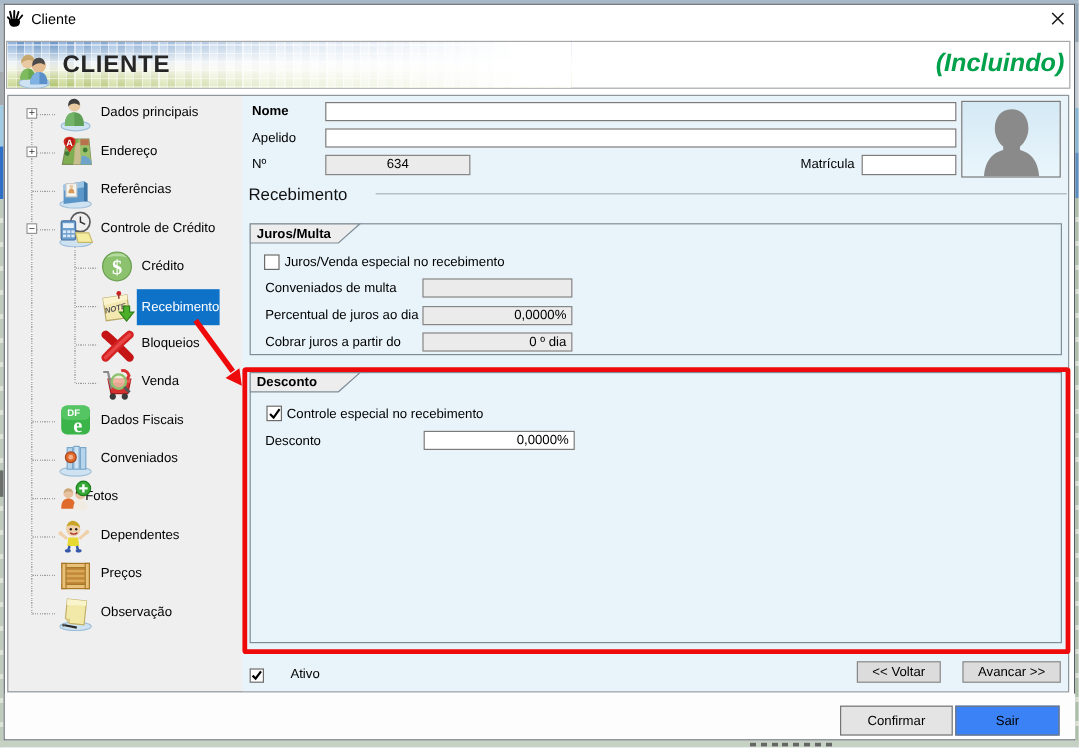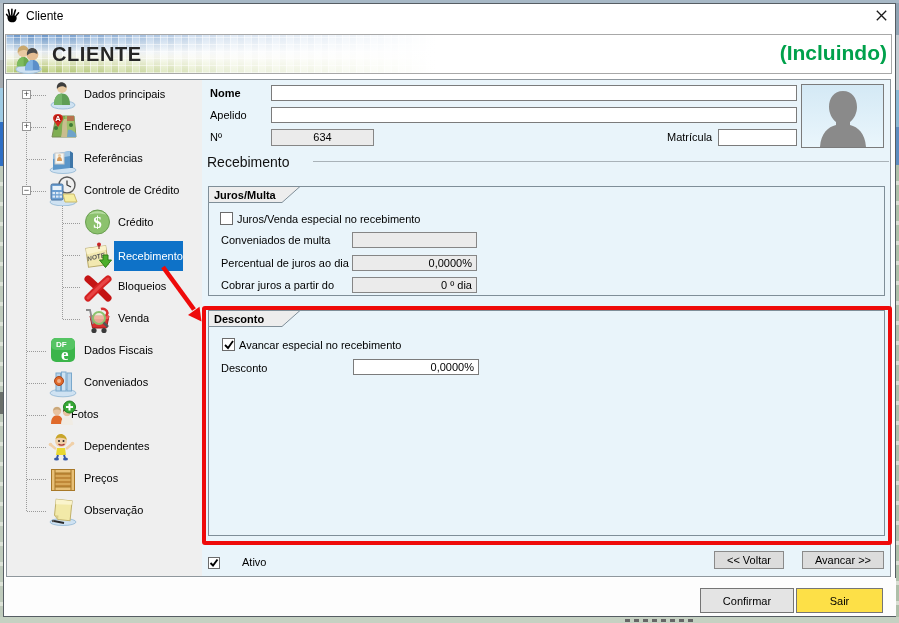--- a/index.html
+++ b/index.html
@@ -62,21 +62,21 @@
     <circle cx="10.5" cy="9" r="5.6" fill="#e8c9a2"></circle>
     <path d="M5,10.5 C4,4.5 9,1.5 12.5,3 C16,4.5 16.5,7 15.8,9 C13.5,6.5 7.5,6.5 5,10.5Z" fill="#c9a86f"></path>
     <path d="M4,24 C4,17 8,14.5 11,14.5 C14,14.5 17,17 17,24 Z" fill="#6aa84f"></path>
     <path d="M4,24 C4,17 8,14.5 11,14.5 L11,24Z" fill="#7dbb5e"></path>
     <circle cx="20" cy="12" r="6.2" fill="#e5bd92"></circle>
     <path d="M14.5,13 C13.5,7 18,4.5 21.5,5.5 C25,6.5 25.6,10 25,11.5 C22.5,9 17,9.5 14.5,13Z" fill="#4a4a4a"></path>
     <path d="M12.5,28 C12.5,20 17,17.5 20.5,17.5 C24,17.5 27.5,20 27.5,28 Z" fill="#5b8fc9"></path>
     <path d="M12.5,28 C12.5,20 17,17.5 20.5,17.5 L20.5,28Z" fill="#7fb2e2"></path>
   </svg>
   <div class="abs" style="left:46px;top:8px;font-size:20px;font-weight:bold;letter-spacing:0.6px;color:#262626">CLIENTE</div>
-  <div class="abs" style="right:4px;top:6px;font-size:21px;font-weight:bold;color:#00a14b">(Incluindo)</div>
+  <div class="abs" style="right:4px;top:6px;font-size:21px;font-weight:bold;font-style:italic;color:#00a14b">(Incluindo)</div>
 </div>
 
 <div class="abs" style="left:6px;top:79px;width:885px;height:498px;border:1px solid #8f979d;background:#efefef"></div>
 <div class="abs" style="left:202px;top:80px;width:688px;height:496px;background:#e9f4fa"></div>
 
 <div class="abs dotv" style="left:26px;top:100px;height:412px"></div>
 <div class="abs dotv" style="left:62px;top:196px;height:124px"></div>
 <div id="tree">
     <div class="abs ti" style="left:84px;top:88px">Dados principais</div>
     <svg class="abs" style="left:48px;top:80px" width="30" height="30" viewBox="0 0 30 30">
@@ -252,21 +252,21 @@
   </div>
 
 <div class="abs" style="left:114px;top:241px;width:69px;height:30px;background:#0e72c8"></div>
 <div class="abs ti" style="left:118px;top:250px;color:#fff">Recebimento</div>
 
 <div class="abs lbl" style="left:210px;top:87px;font-weight:bold">Nome</div>
 <div class="abs inp" style="left:271px;top:85px;width:526px;height:16px"></div>
 <div class="abs lbl" style="left:210px;top:109px">Apelido</div>
 <div class="abs inp" style="left:271px;top:107px;width:526px;height:16px"></div>
 <div class="abs lbl" style="left:210px;top:131px;font-weight:normal">Nº</div>
-<div class="abs dis" style="left:271px;top:129px;width:103px;height:17px;text-align:center;line-height:15px">634</div>
+<div class="abs dis" style="left:271px;top:129px;width:121px;height:17px;text-align:center;line-height:15px">634</div>
 <div class="abs lbl" style="left:667px;top:131px">Matrícula</div>
 <div class="abs inp" style="left:718px;top:129px;width:79px;height:17px"></div>
 
 <div class="abs" style="left:801px;top:84px;width:83px;height:64px;border:1px solid #7b7b7b;background:linear-gradient(180deg,#d4e9f5,#eaf6fc)">
  <svg width="81" height="62" viewBox="0 0 81 62">
    <path d="M41,6 C50,6 55,13 55,22 C55,28 52,34 48,37 L48,40 C56,42 63,48 64,62 L18,62 C19,48 26,42 34,40 L34,37 C30,34 27,28 27,22 C27,13 32,6 41,6 Z" fill="#8a8a8a"></path>
  </svg>
 </div>
 
 <div class="abs" style="left:207px;top:154px;font-size:14px;color:#111">Recebimento</div>
@@ -290,32 +290,32 @@
 
 <div class="abs gb" style="left:208px;top:310px;width:677px;height:226px"></div>
 <svg class="abs" style="left:208px;top:310px" width="96" height="18" viewBox="0 0 96 18">
   <path d="M0.5,0 L0.5,16.5 L74,16.5 L92,0.5 L0.5,0.5Z" fill="#ededed" stroke="#7f8e98" stroke-width="1"></path>
 </svg>
 <div class="abs lbl" style="left:214px;top:313px;font-weight:bold">Desconto</div>
 <div class="abs cb" style="left:222px;top:338px"></div>
 <svg class="abs" style="left:224px;top:340px" width="10" height="10" viewBox="0 0 10 10">
     <path d="M1,5 L4,8 L9,1" stroke="#000" stroke-width="1.8" fill="none"></path>
   </svg>
-<div class="abs lbl" style="left:239px;top:339px">Avancar especial no recebimento</div>
+<div class="abs lbl" style="left:239px;top:339px">Controle especial no recebimento</div>
 <div class="abs lbl" style="left:221px;top:362px">Desconto</div>
 <div class="abs inp" style="left:353px;top:359px;width:126px;height:16px;text-align:right;padding:1px 4px 0 0">0,0000%</div>
 
 <svg class="abs" style="left:150px;top:255px" width="70" height="80" viewBox="0 0 70 80">
  <path d="M13,12 L44,54.5" stroke="#ee0a0a" stroke-width="4.6"></path>
  <path d="M51.5,66.5 L38.0,59.9 L49.5,51.8 Z" fill="#ee0a0a"></path>
 </svg>
 
 <div class="abs cb" style="left:208px;top:557px;width:12px;height:12px"></div>
 <svg class="abs" style="left:209px;top:558px" width="10" height="10" viewBox="0 0 10 10">
     <path d="M1.5,5 L4,7.5 L8.5,1.5" stroke="#000" stroke-width="1.9" fill="none"></path>
   </svg>
 <div class="abs lbl" style="left:242px;top:556px;font-weight:normal">Ativo</div>
 <div class="abs btn" style="left:714px;top:551px;width:70px;height:18px;line-height:17px">&lt;&lt; Voltar</div>
 <div class="abs btn" style="left:802px;top:551px;width:82px;height:18px;line-height:17px">Avancar &gt;&gt;</div>
 
 <div class="abs" style="left:4px;top:578px;width:892px;height:38px;background:#fdfdfd"></div>
 <div class="abs btn" style="left:700px;top:588px;width:94px;height:25px;line-height:24px;background:#e4e4e4;border-color:#757575">Confirmar</div>
-<div class="abs btn" style="left:796px;top:588px;width:87px;height:25px;line-height:24px;background:#fde047;border-color:#757575">Sair</div>
+<div class="abs btn" style="left:796px;top:588px;width:87px;height:25px;line-height:24px;background:#3b82f6;border-color:#757575">Sair</div>
 
 </body></html>

